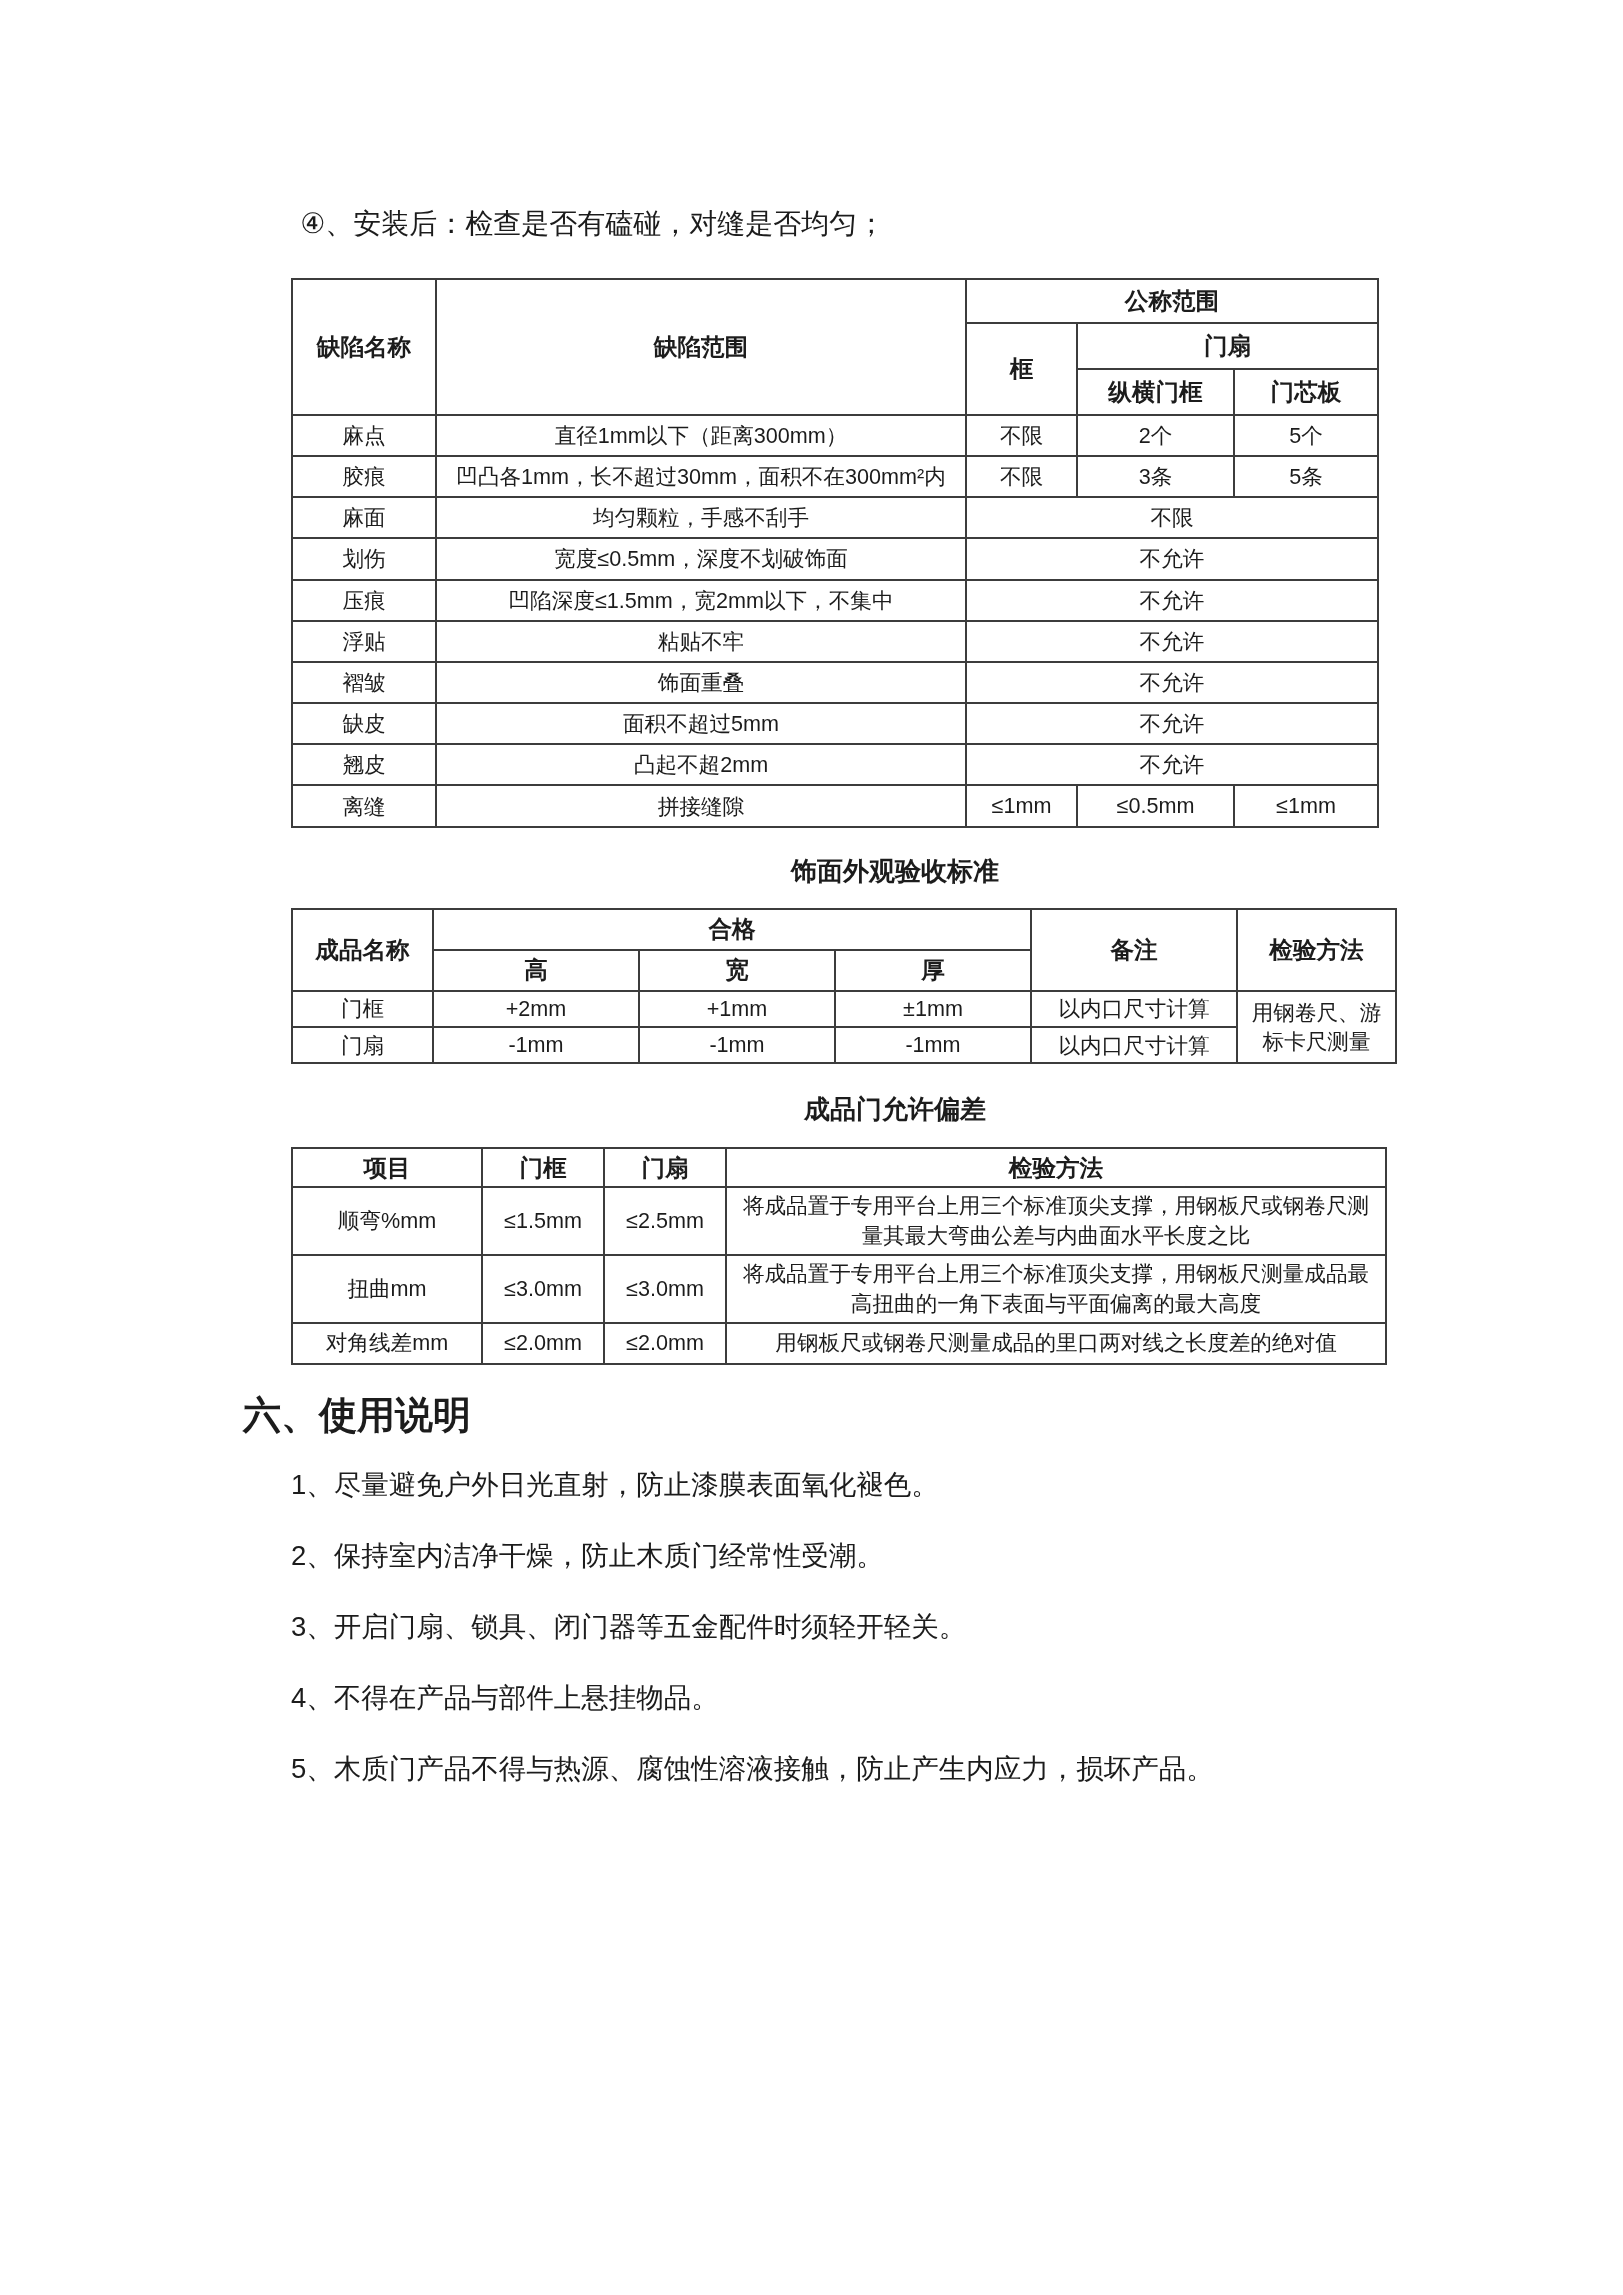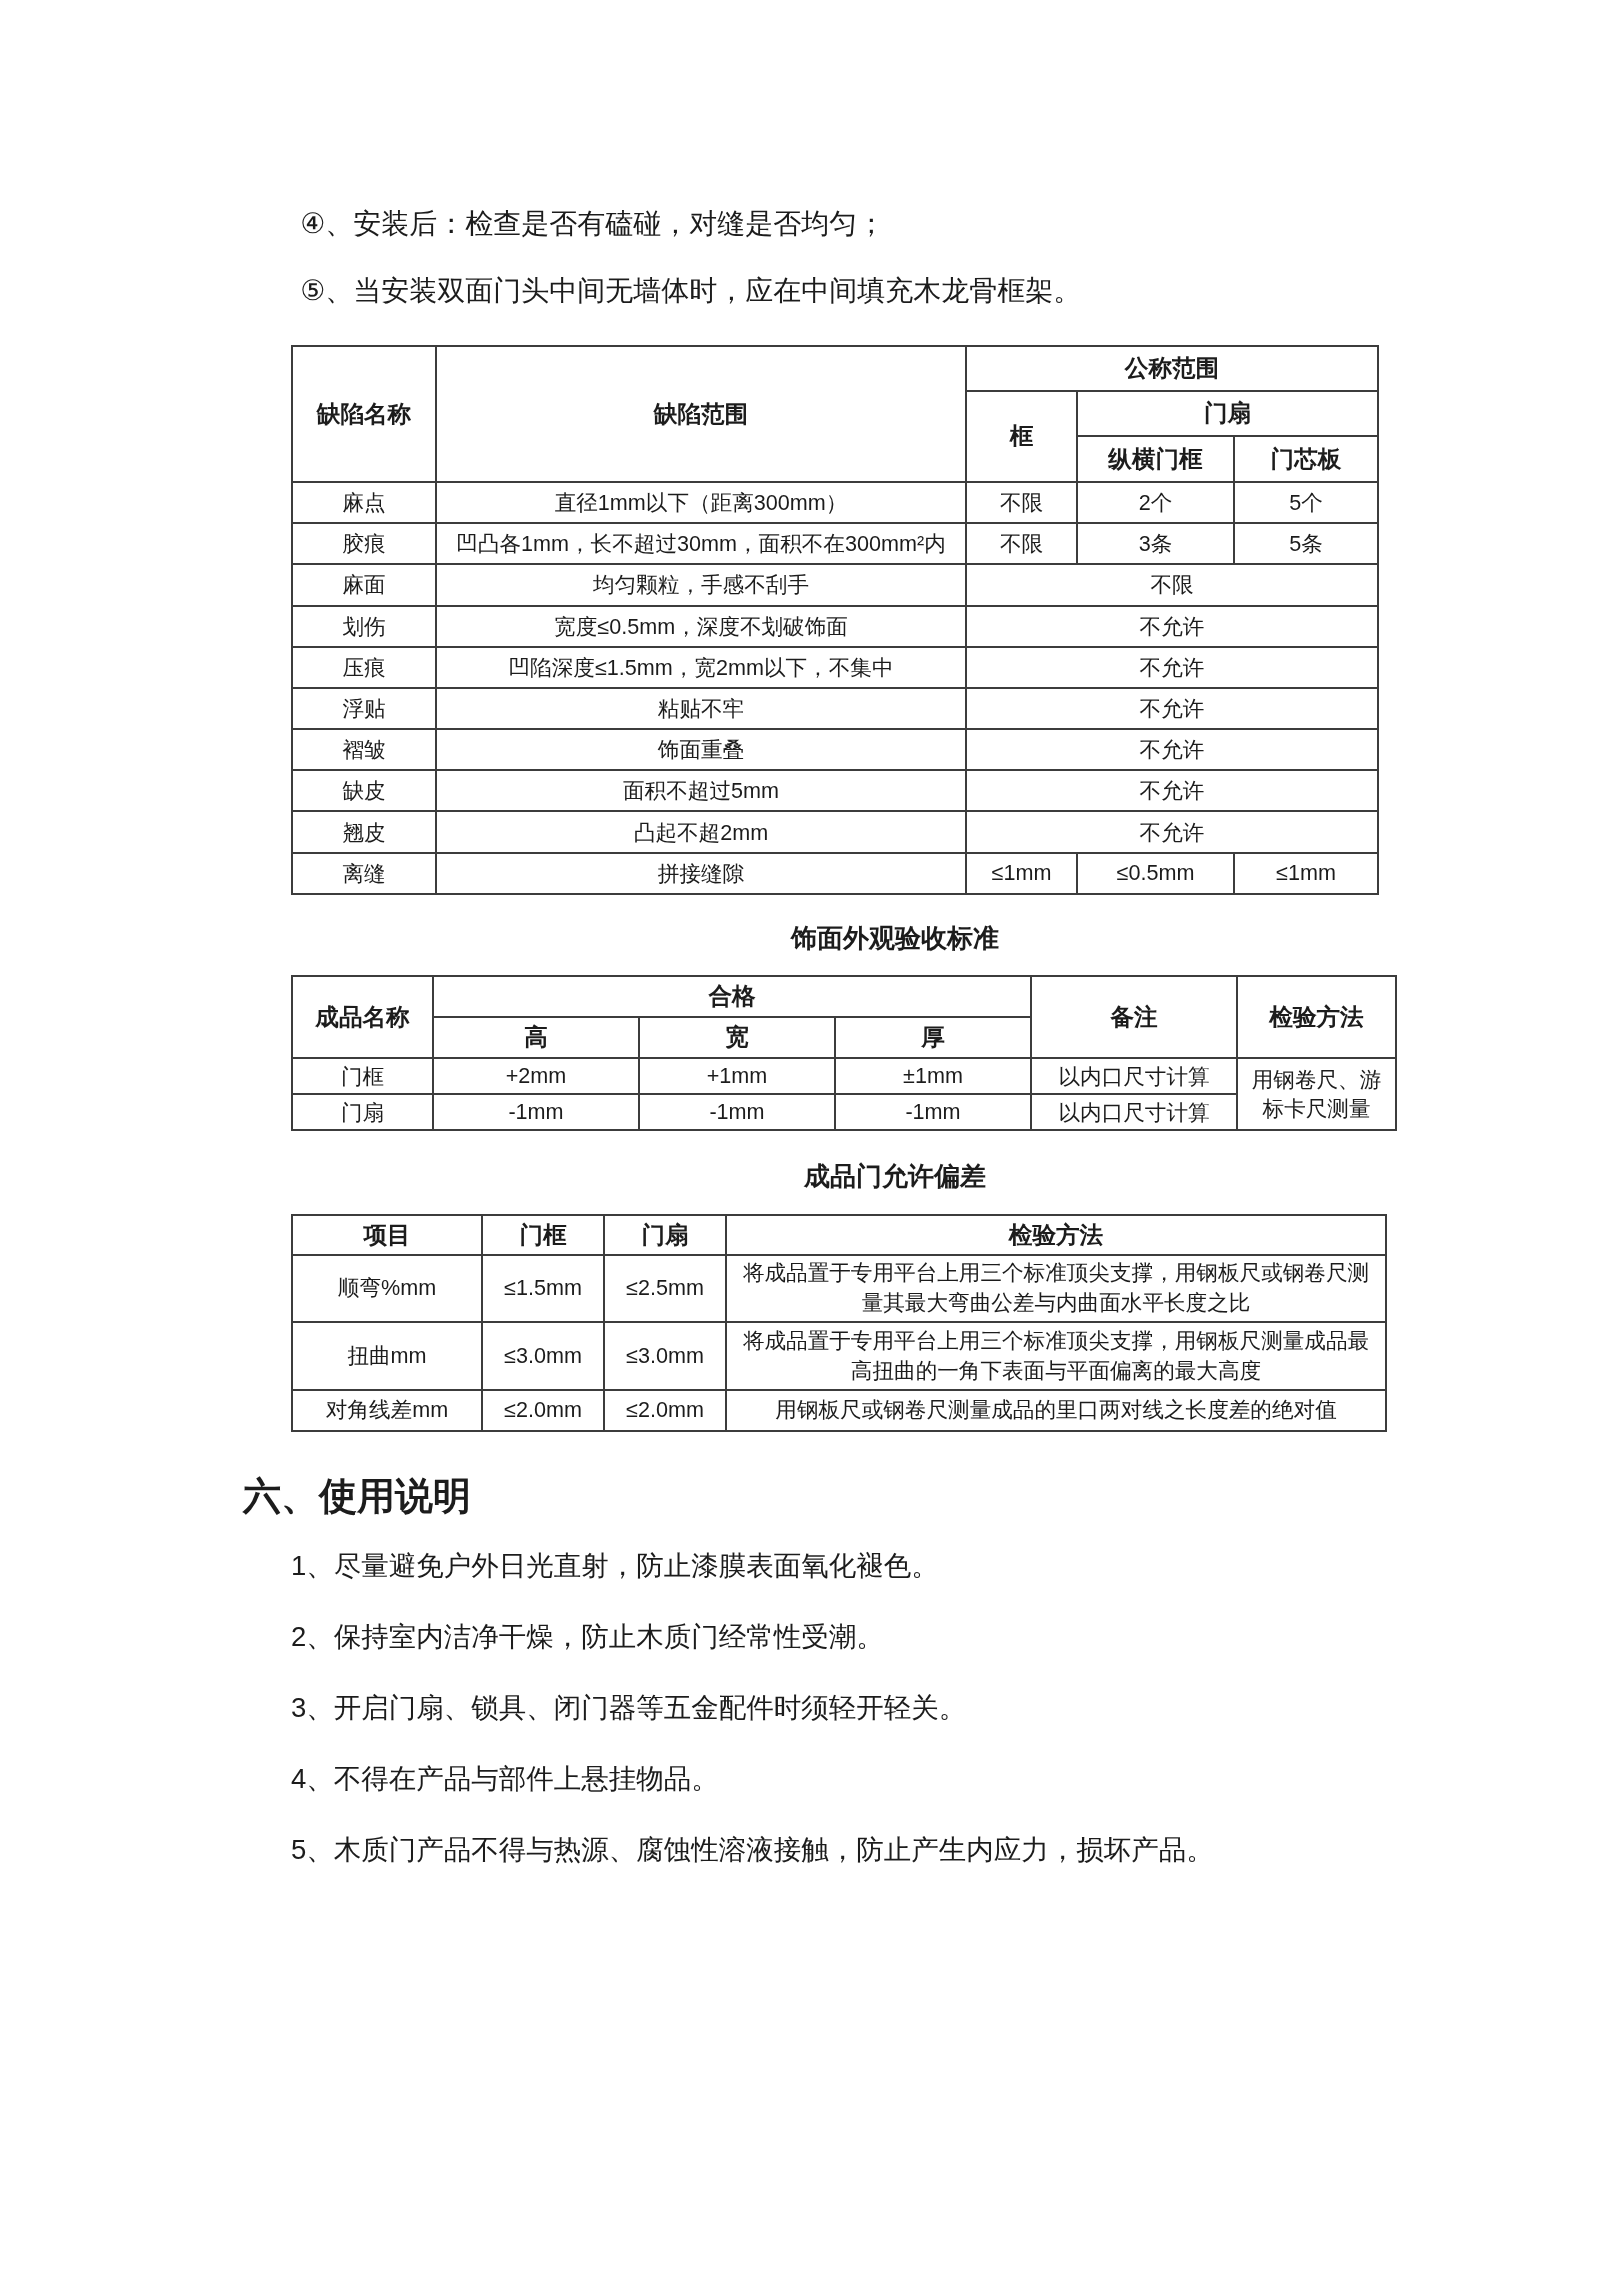--- a/index.html
+++ b/index.html
@@ -69,21 +69,21 @@
     text-align: center;
     margin: 29px 0 21px 0;
     line-height: 1.15;
   }
   .caption.c2 { margin: 31px 0 22px 0; }
   .caption.c3 { margin: 22px 0 0 0; }
 
   .sec-heading {
     font-size: 38px;
     font-weight: bold;
-    margin: 44px 0 0 -48px;
+    margin: 30px 0 0 -48px;
     line-height: 1.1;
   }
   .para {
     font-size: 27.5px;
     line-height: 2.33;
     text-align: justify;
     margin: 27.5px 0 0 0;
   }
   .list-item {
     font-size: 27.5px;
@@ -92,21 +92,20 @@
   }
   .list-item.first { margin-top: 31px; }
 </style>
 </head>
 <body>
 
 <div class="page">
   <div class="content">
 
     <p class="note">④、安装后：检查是否有磕碰，对缝是否均匀；</p>
-    <p class="note">⑤、当安装双面门头中间无墙体时，应在中间填充木龙骨框架。</p>
 
     <table class="tbl t1">
       <colgroup>
         <col style="width:144px">
           <col style="width:530px">
           <col style="width:111px">
           <col style="width:157px">
           <col style="width:144px">
       </colgroup>
       <thead>

